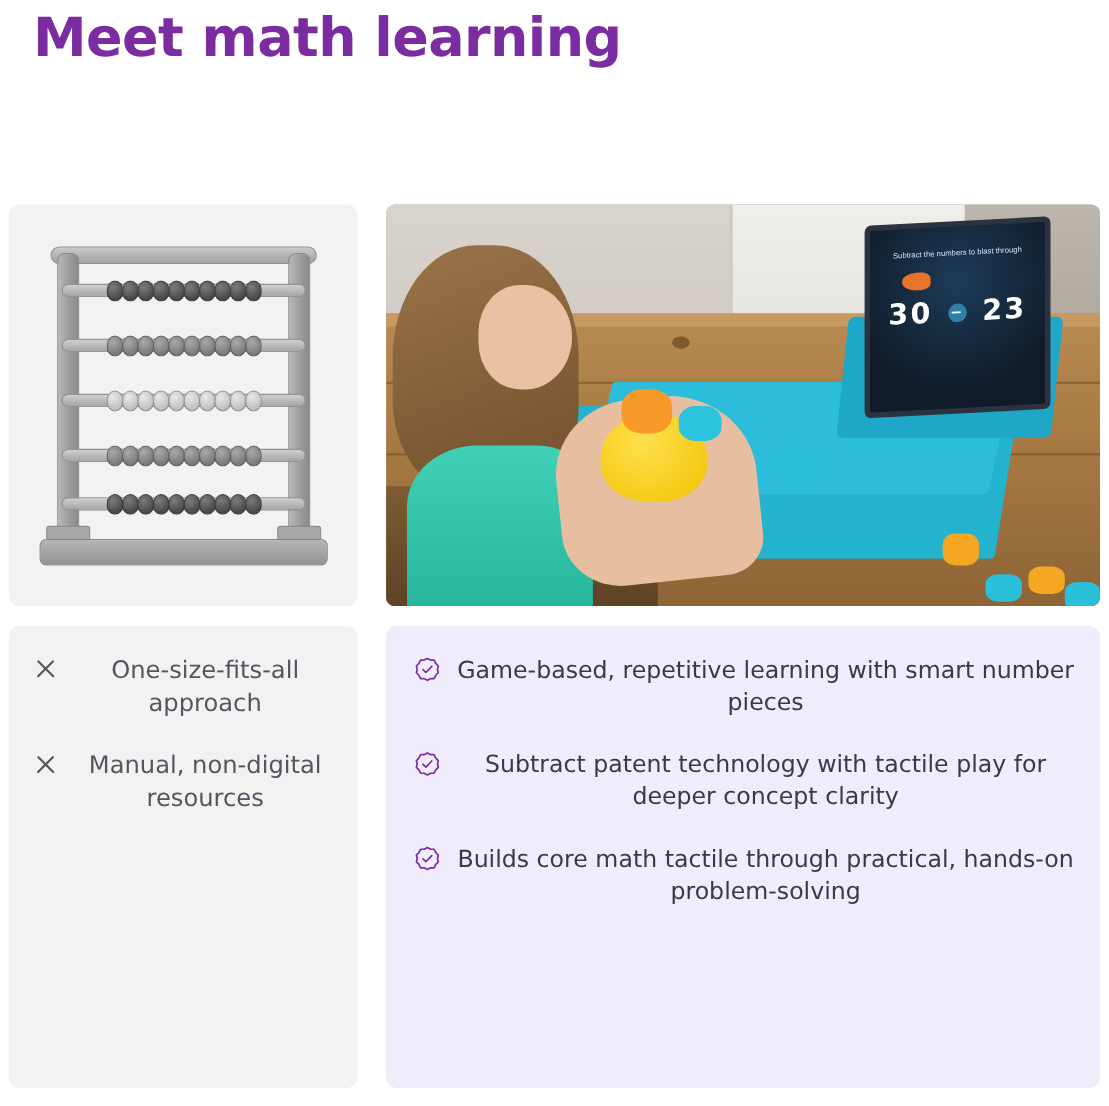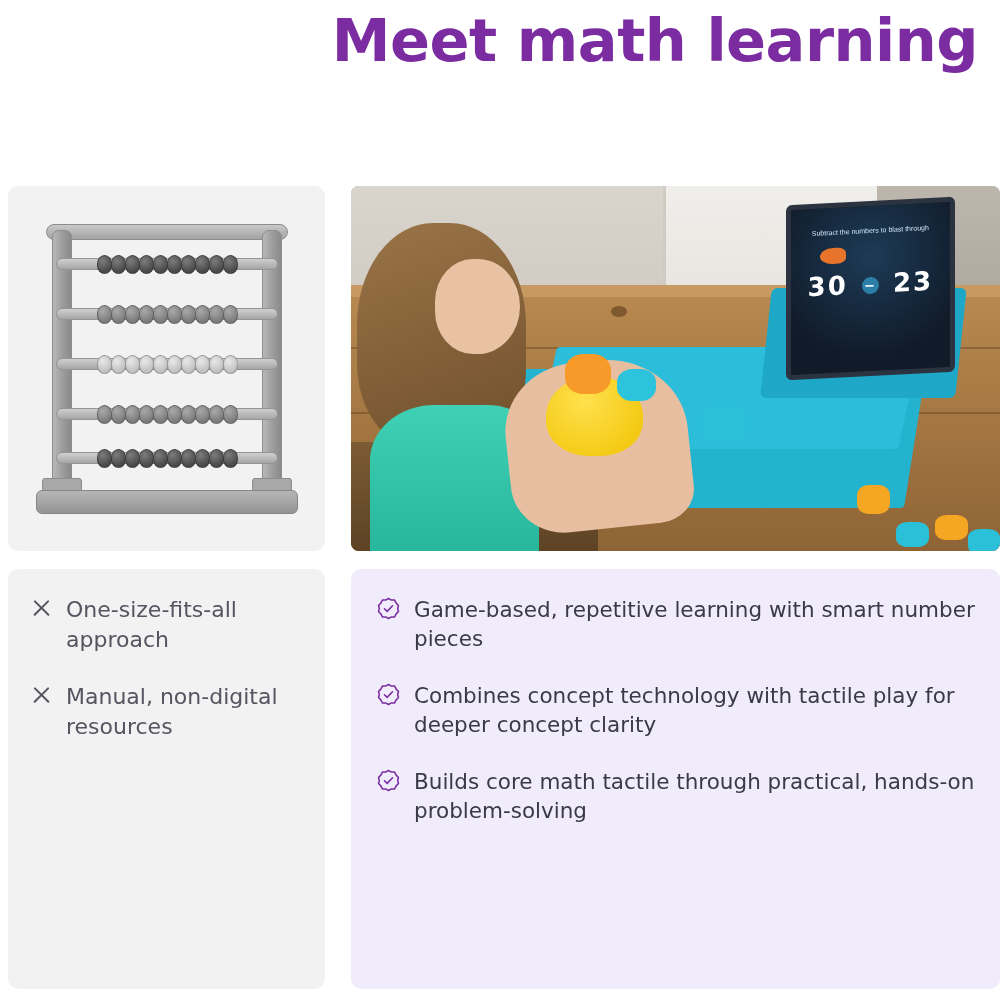--- a/index.html
+++ b/index.html
@@ -11,24 +11,24 @@
     width: 1008px;
     height: 1005px;
     font-family: "Liberation Sans", sans-serif;
     color: #2e2e38;
     overflow: hidden;
     position: relative;
   }
 
   
   .headline {
-    text-align: right;
+    text-align: left;
     color: #7a2ca0;
     font-weight: bold;
-    font-size: 59px;
+    font-size: 49px;
     line-height: 1.18;
     letter-spacing: -0.5px;
     padding: 6px 30px 0 30px;
     font-family: "DejaVu Sans", sans-serif;
   }
   .headline .line {
     display: block;
     white-space: nowrap;
   }
 
@@ -275,20 +275,21 @@
   }
   .list-pos {
     background: #f0ecfb;
     padding: 26px 22px 26px 26px;
     min-height: 420px;
   }
   .li {
     display: flex;
     align-items: flex-start;
     margin-bottom: 27px;
+    text-align: center;
   }
   .li:last-child { margin-bottom: 0; }
   .li .bullet {
     flex: 0 0 auto;
     margin-right: 14px;
     margin-top: 2px;
   }
   .li .txt {
     font-size: 22px;
     line-height: 1.37;
@@ -489,21 +490,21 @@
           <span class="txt">Game-based, repetitive learning with smart number pieces</span>
         </div>
 
         <div class="li">
           <span class="bullet">
             <svg class="check-badge" viewBox="0 0 24 24" fill="none" stroke="#7a2ca0" stroke-width="1.6">
               <path d="M12 1.6 15 3.2 18.4 3.2 20 6.4 22.4 8.8 21.6 12 22.4 15.2 20 17.6 18.4 20.8 15 20.8 12 22.4 9 20.8 5.6 20.8 4 17.6 1.6 15.2 2.4 12 1.6 8.8 4 6.4 5.6 3.2 9 3.2Z" stroke-linejoin="round"></path>
               <path d="M7.8 12.2 10.6 15 16.2 9.2" stroke-linecap="round" stroke-linejoin="round"></path>
             </svg>
           </span>
-          <span class="txt">Combines concept technology with tactile play for deeper concept clarity</span>
+          <span class="txt">Subtract patent technology with tactile play for deeper concept clarity</span>
         </div>
 
         <div class="li">
           <span class="bullet">
             <svg class="check-badge" viewBox="0 0 24 24" fill="none" stroke="#7a2ca0" stroke-width="1.6">
               <path d="M12 1.6 15 3.2 18.4 3.2 20 6.4 22.4 8.8 21.6 12 22.4 15.2 20 17.6 18.4 20.8 15 20.8 12 22.4 9 20.8 5.6 20.8 4 17.6 1.6 15.2 2.4 12 1.6 8.8 4 6.4 5.6 3.2 9 3.2Z" stroke-linejoin="round"></path>
               <path d="M7.8 12.2 10.6 15 16.2 9.2" stroke-linecap="round" stroke-linejoin="round"></path>
             </svg>
           </span>
           <span class="txt">Builds core math tactile through practical, hands-on problem-solving</span>

